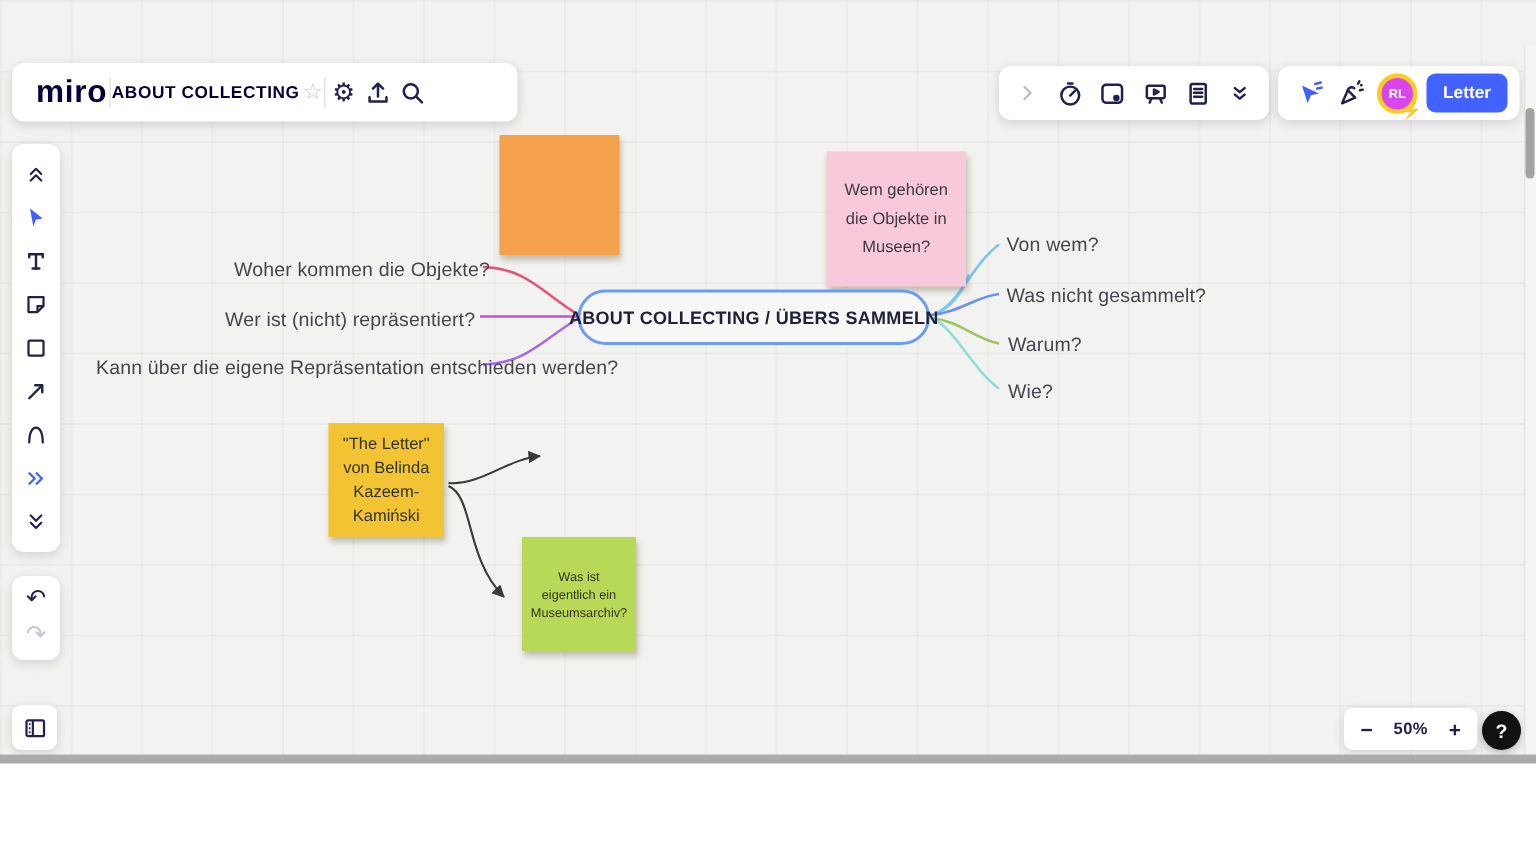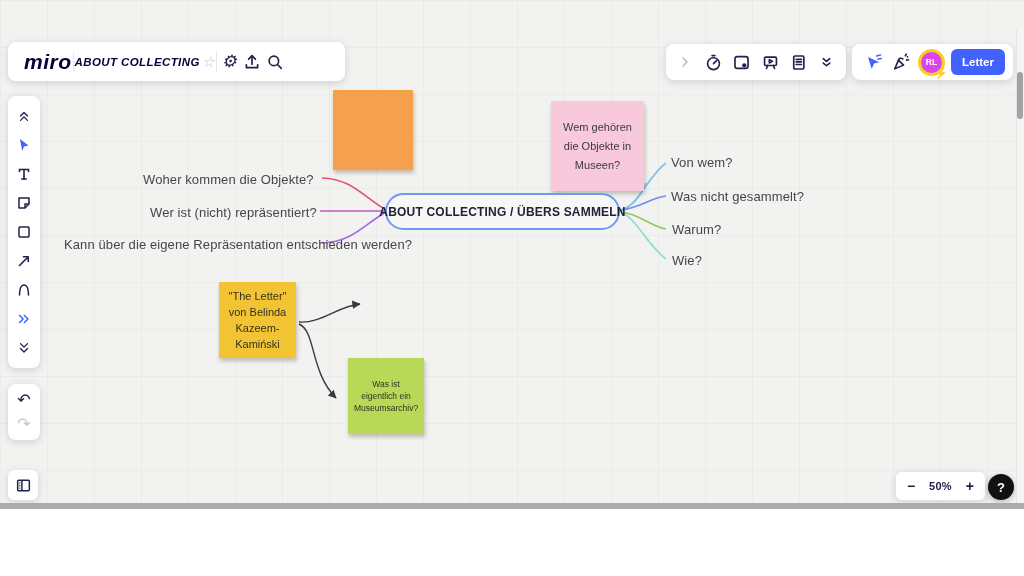--- a/index.html
+++ b/index.html
@@ -19,21 +19,21 @@
   
   .sb-track { position:absolute; right:0; top:30px; width:8px; height:473px;
               background:#f5f5f4; border-left:1px solid #e3e3e1; }
   .sb-thumb { position:absolute; right:1px; top:42px; width:6px; height:47px;
               background:#a2a2a2; border-radius:3px; }
 
   
   .panel { position:absolute; background:#ffffff; border-radius:8px;
            box-shadow:0 2px 8px rgba(5,0,56,0.14); display:flex; align-items:center; }
 
-  .hdr-left { left:8px; top:42px; width:337px; height:39px; padding:0 12px 0 16px; gap:1px;font-style:italic; }
+  .hdr-left { left:8px; top:42px; width:337px; height:39px; padding:0 12px 0 16px; gap:1px; }
   .logo { font-size:21px; font-weight:bold; letter-spacing:.5px; color:#050038; line-height:1; }
   .vdiv { width:1px; height:20px; background:#e4e4ec; }
   .board-title { font-size:11.5px; font-weight:bold; letter-spacing:.4px; color:#050038; white-space:nowrap; }
   .star { font-size:15px; color:#c3c3d2; line-height:1; margin-left:1px; }
   .hicon { width:22px; height:22px; display:flex; align-items:center; justify-content:center; cursor:pointer; }
   .gear-glyph { font-size:17px; color:#20214c; line-height:1; }
 
   .hdr-tools { left:666px; top:44px; width:180px; height:36px; padding:0 8px; justify-content:space-between; }
   .hdr-collab { left:852px; top:44px; width:161px; height:36px; padding:0 8px 0 10px; justify-content:space-between; }
 
@@ -79,21 +79,21 @@
   .note-green  { left:348px; top:358px; width:76px; height:76px; background:#b8d957;
                  font-size:8.5px; line-height:12px; padding:2px 8px; }
 
   .mind-node { position:absolute; left:385px; top:193px; width:235px; height:37px;
                background:#f7f7f5; border:2px solid #6b9bf5; border-radius:19px;
                display:flex; align-items:center; justify-content:center;
                font-size:12px; font-weight:bold; letter-spacing:.2px; color:#21213a; white-space:nowrap; }
 
   .branch { position:absolute; font-size:13px; color:#45454d; letter-spacing:.1px; white-space:nowrap; }
   .branch.r { text-align:right; }
-  .bl1 { left:143px; top:172px; width:168px; }
+  .bl1 { left:156px; top:172px; width:168px; }
   .bl2 { left:150px; top:205px; width:166px; }
   .bl3 { left:64px;  top:237px; width:254px; }
   .br1 { left:671px; top:155px; }
   .br2 { left:671px; top:189px; }
   .br3 { left:672px; top:222px; }
   .br4 { left:672px; top:253px; }
 
   .links-svg { position:absolute; left:0; top:0; width:1024px; height:503px; pointer-events:none; }
 </style>
 </head>

